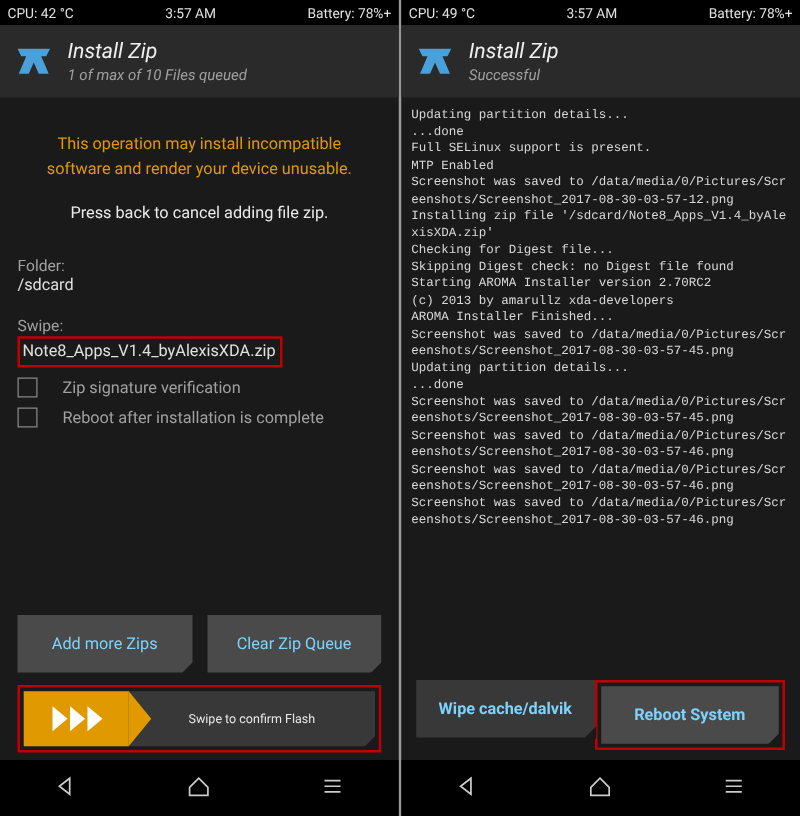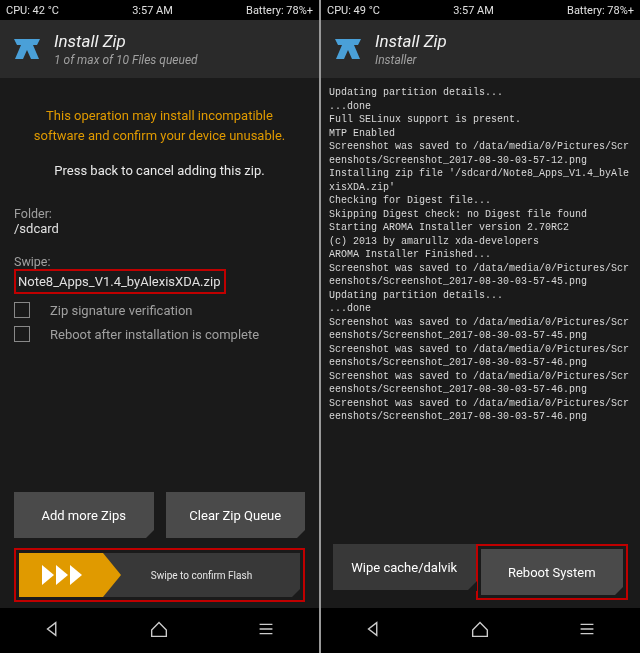--- a/index.html
+++ b/index.html
@@ -99,21 +99,21 @@
   
   .spacer { flex: 1; }
   .btn-row {
     display: flex; gap: 12px;
     margin-bottom: 10px;
   }
   .btn {
     flex: 1;
     height: 46px;
     background: var(--button-bg);
-    color: #ffffff;
+    color: #7dd3fc;
     display: flex; align-items: center; justify-content: center;
     font-size: 13px;
     position: relative;
     cursor: pointer;
   }
   .btn.dark { background: var(--button-dark); }
   .btn::after {
     content: "";
     position: absolute;
     right: -1px; bottom: -1px;
@@ -188,20 +188,21 @@
     overflow: hidden;
   }
   .reboot-highlight {
     border: 2px solid var(--highlight);
     padding: 3px;
   }
   .right-btn-row {
     display: flex; 
     padding: 0 12px 8px 12px;
     align-items: stretch;
+    font-weight: bold;
   }
   .right-btn-row .reboot-highlight { flex: 1; display: flex; }
   .right-btn-row .btn { flex: 1; }
 </style>
 </head>
 <body>
 
 <div class="stage">
 
   <div class="phone">
@@ -219,23 +220,23 @@
       </div>
       <div class="header-text">
         <span class="header-title">Install Zip</span>
         <span class="header-sub">1 of max of 10 Files queued</span>
       </div>
     </div>
 
     <div class="content">
       <div class="warn">
         <span>This operation may install incompatible</span><br>
-        <span>software and confirm your device unusable.</span>
-      </div>
-      <div class="info">Press back to cancel adding this zip.</div>
+        <span>software and render your device unusable.</span>
+      </div>
+      <div class="info">Press back to cancel adding file zip.</div>
 
       <div class="field-block">
         <div class="field-label">Folder:</div>
         <div class="field-value">/sdcard</div>
       </div>
 
       <div class="field-block" style="margin-top:18px;">
         <div class="field-label">Swipe:</div>
         <div class="file-highlight">
           <span class="field-value" style="margin-top:0;">Note8_Apps_V1.4_byAlexisXDA.zip</span>
@@ -295,21 +296,21 @@
     </div>
 
     <div class="header">
       <div class="header-icon">
         <svg viewBox="0 0 32 32">
           <path d="M3 6 L29 6 L26 12 L22 12 L28 26 L20 26 L16 17 L12 26 L4 26 L10 12 L6 12 Z" fill="#4aa0d8"></path>
         </svg>
       </div>
       <div class="header-text">
         <span class="header-title">Install Zip</span>
-        <span class="header-sub">Installer</span>
+        <span class="header-sub">Successful</span>
       </div>
     </div>
 
     <div class="log">Updating partition details...
 ...done
 Full SELinux support is present.
 MTP Enabled
 Screenshot was saved to /data/media/0/Pictures/Screenshots/Screenshot_2017-08-30-03-57-12.png
 Installing zip file '/sdcard/Note8_Apps_V1.4_byAlexisXDA.zip'
 Checking for Digest file...

